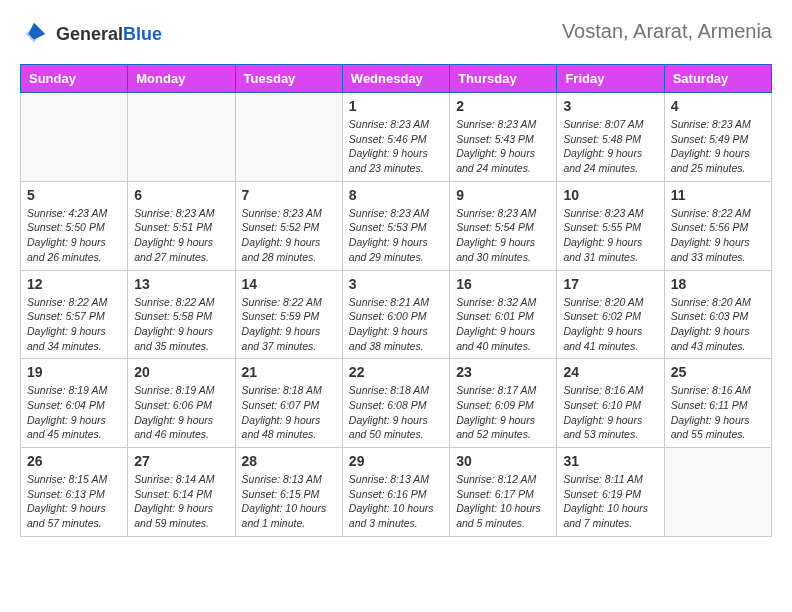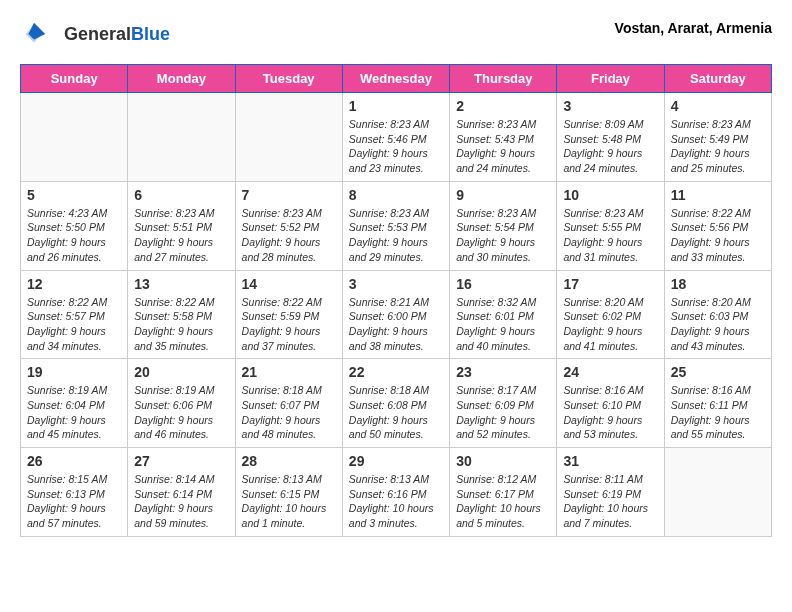--- a/index.html
+++ b/index.html
@@ -12,21 +12,21 @@
     }
     .header {
       display: flex;
       justify-content: space-between;
       align-items: flex-start;
       margin-bottom: 16px;
     }
     .logo {
       display: flex;
       align-items: center;
-      gap: 16px;
+      gap: 8px;
     }
     .logo-text-general {
       font-size: 18px;
       font-weight: bold;
       color: #333;
     }
     .logo-text-blue {
       font-size: 18px;
       font-weight: bold;
       color: #1565c0;
@@ -37,33 +37,32 @@
     }
     .title-section {
       text-align: right;
     }
     .month-title {
       font-size: 32px;
       font-weight: normal;
       color: #333;
     }
     .location {
-      font-size: 14px;
-      color: #000000;
-      font-weight: bold;
+      font-size: 20px;
+      color: #737373;
     }
     .calendar {
       width: 100%;
       border-collapse: collapse;
       border: 1px solid #ccc;
     }
     .calendar th {
-      background-color: #ec4899;
+      background-color: #d946ef;
       color: #fff;
-      text-align: center;
+      text-align: left;
       padding: 6px 8px;
       font-size: 13px;
       font-weight: bold;
       border: 1px solid #1565c0;
     }
     .calendar td {
       border: 1px solid #ccc;
       vertical-align: top;
       padding: 5px 6px;
       width: calc(100% / 7);
@@ -131,21 +130,21 @@
 Daylight: 9 hours and 23 minutes.</div>
         </td>
         <td>
           <span class="day-number">2</span>
           <div class="day-info">Sunrise: 8:23 AM
 Sunset: 5:43 PM
 Daylight: 9 hours and 24 minutes.</div>
         </td>
         <td>
           <span class="day-number">3</span>
-          <div class="day-info">Sunrise: 8:09 AM
+          <div class="day-info">Sunrise: 8:07 AM
 Sunset: 5:48 PM
 Daylight: 9 hours and 24 minutes.</div>
         </td>
         <td>
           <span class="day-number">4</span>
           <div class="day-info">Sunrise: 8:23 AM
 Sunset: 5:49 PM
 Daylight: 9 hours and 25 minutes.</div>
         </td>
       </tr>

